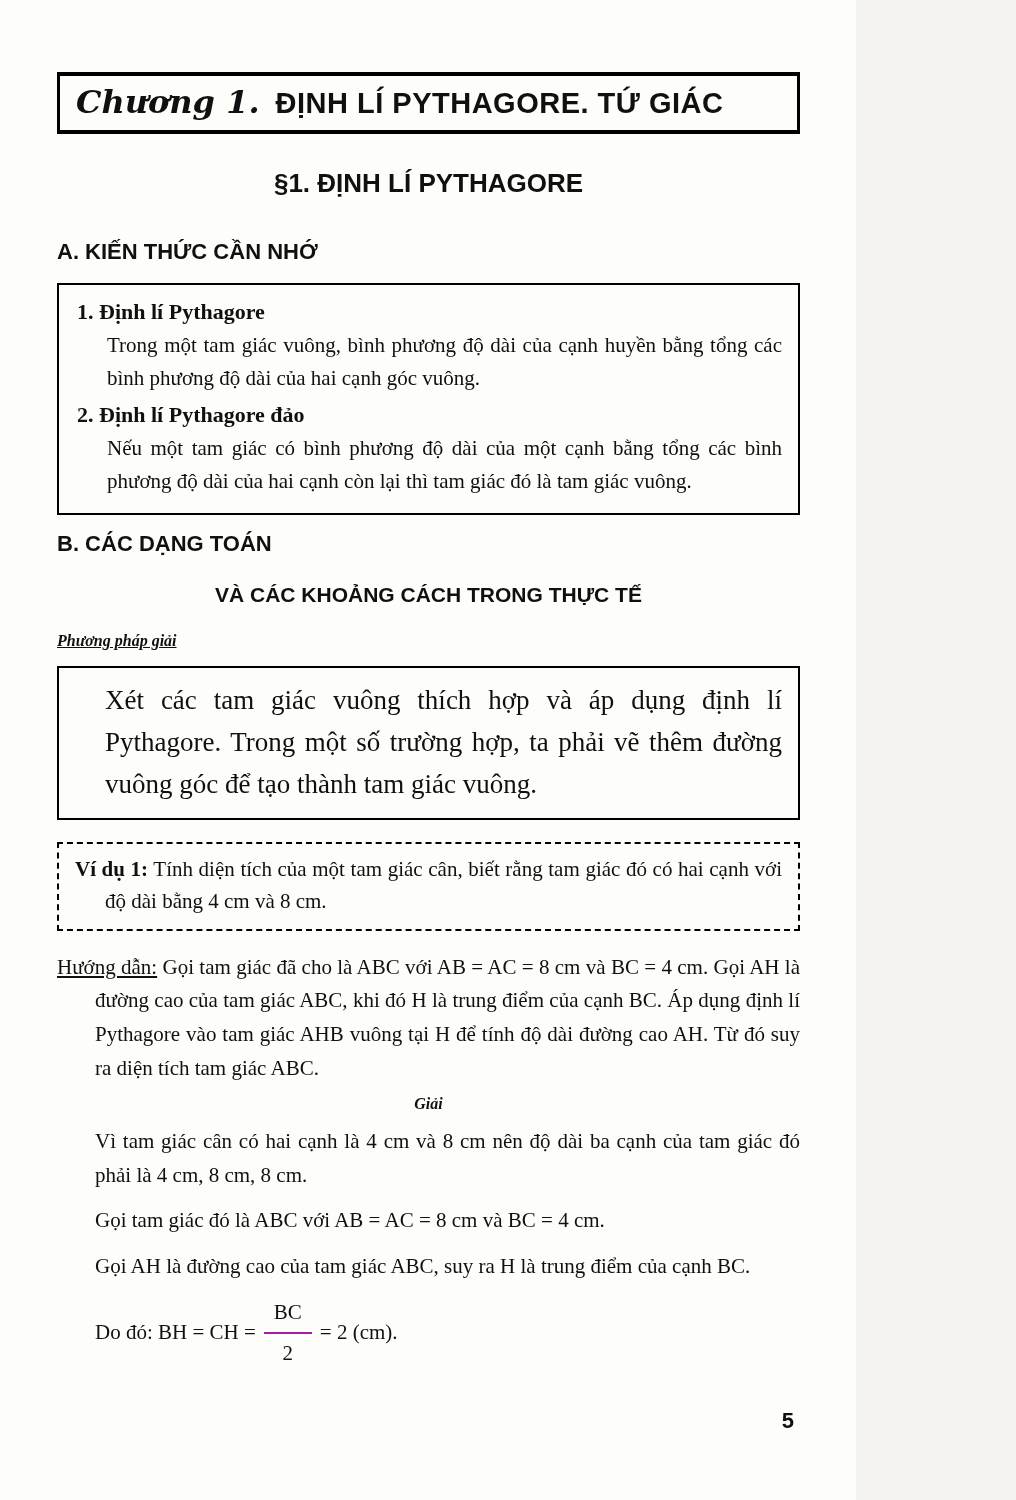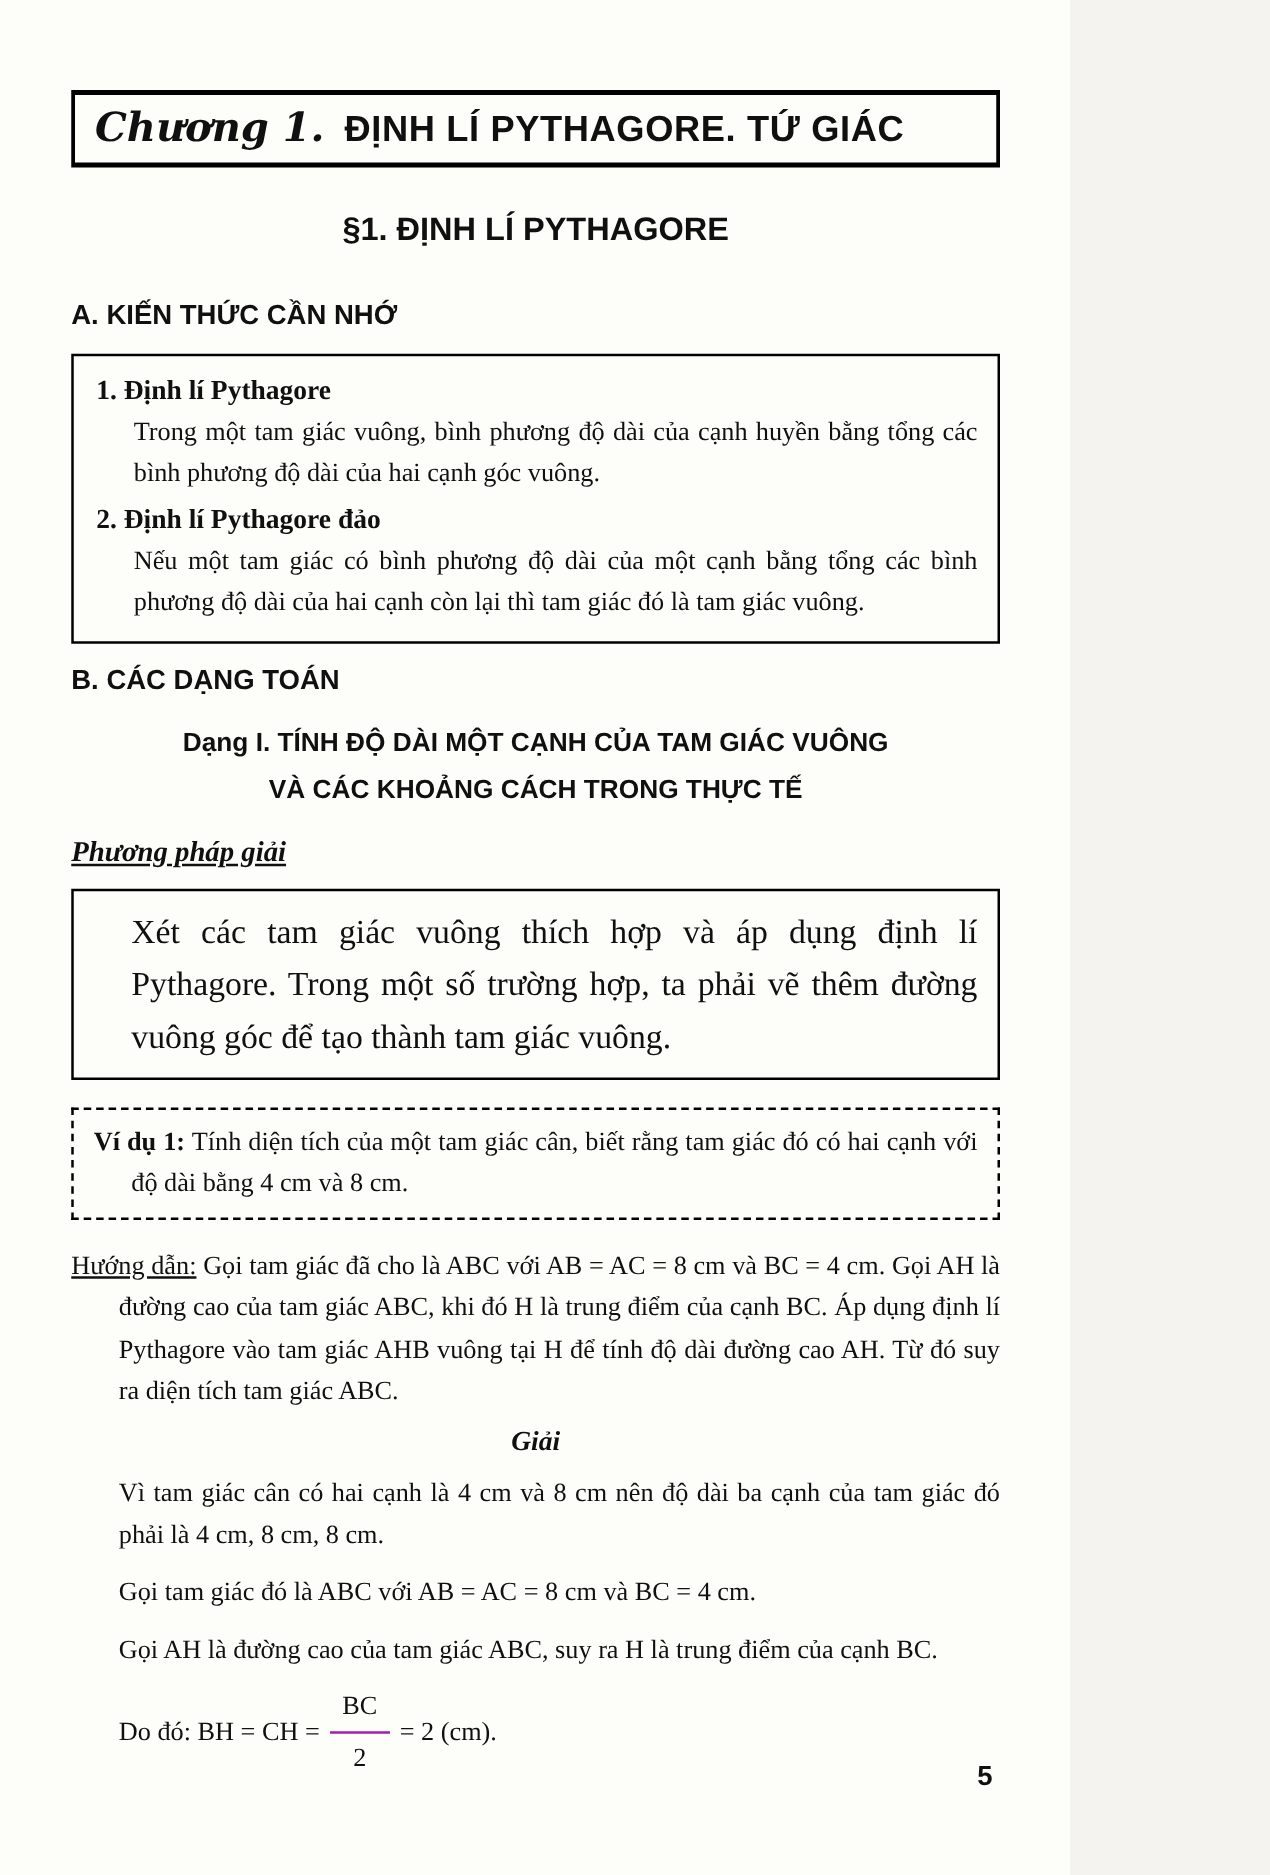--- a/index.html
+++ b/index.html
@@ -80,21 +80,21 @@
     font-family: "Liberation Sans", "DejaVu Sans", sans-serif;
     font-weight: bold;
     font-size: 21px;
     line-height: 1.75;
     margin: 20px 0 16px 0;
   }
 
   .method-label {
     font-weight: bold;
     font-style: italic;
-    font-size: 23px;
+    font-size: 16px;
     text-decoration: underline;
     margin: 18px 0 16px 0;
   }
 
   .method-box {
     border: 2px solid #000;
     padding: 12px 16px 12px 16px;
     margin-bottom: 22px;
   }
   .method-box p {
@@ -130,21 +130,21 @@
   }
   .guide-label {
     font-weight: normal;
     text-decoration: underline;
   }
 
   .solution-heading {
     text-align: center;
     font-weight: bold;
     font-style: italic;
-    font-size: 22px;
+    font-size: 16px;
     margin: 10px 0 12px 0;
   }
 
   .solution { padding-left: 38px; font-size: 21px; line-height: 1.6; }
   .solution p { margin-bottom: 12px; }
   .solution .just { text-align: justify; }
 
   .frac-line { display: flex; align-items: center; margin-top: 6px; }
   .frac {
     display: inline-block;
@@ -185,21 +185,20 @@
   <div class="theory-box">
     <p class="item-title">1. Định lí Pythagore</p>
     <p class="item-body">Trong một tam giác vuông, bình phương độ dài của cạnh huyền bằng tổng các bình phương độ dài của hai cạnh góc vuông.</p>
     <p class="item-title">2. Định lí Pythagore đảo</p>
     <p class="item-body">Nếu một tam giác có bình phương độ dài của một cạnh bằng tổng các bình phương độ dài của hai cạnh còn lại thì tam giác đó là tam giác vuông.</p>
   </div>
 
   <h3 class="part-heading">B. CÁC DẠNG TOÁN</h3>
 
   <div class="dang-heading">
-    <div>Dạng I. TÍNH ĐỘ DÀI MỘT CẠNH CỦA TAM GIÁC VUÔNG</div>
     <div>VÀ CÁC KHOẢNG CÁCH TRONG THỰC TẾ</div>
   </div>
 
   <p class="method-label">Phương pháp giải</p>
 
   <div class="method-box">
     <p>Xét các tam giác vuông thích hợp và áp dụng định lí Pythagore. Trong một số trường hợp, ta phải vẽ thêm đường vuông góc để tạo thành tam giác vuông.</p>
   </div>
 
   <div class="example-box">

